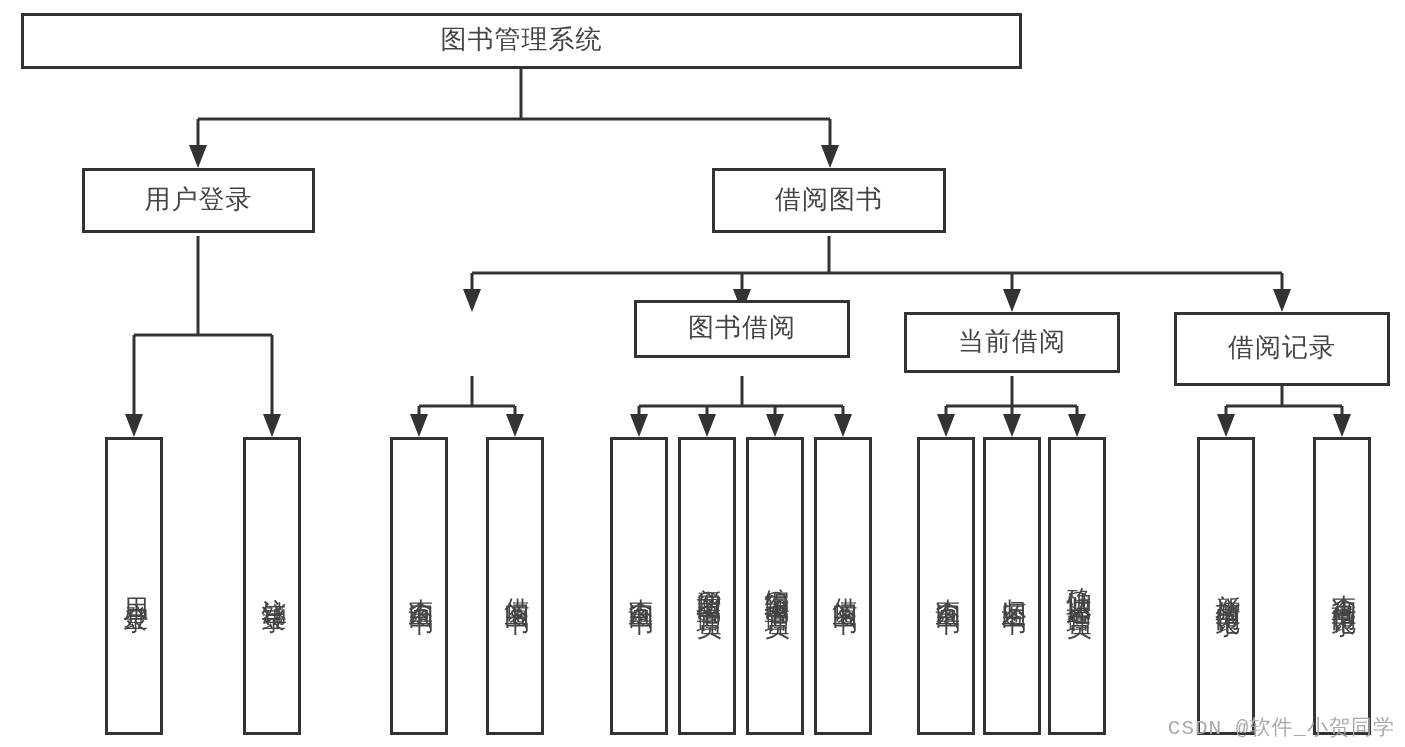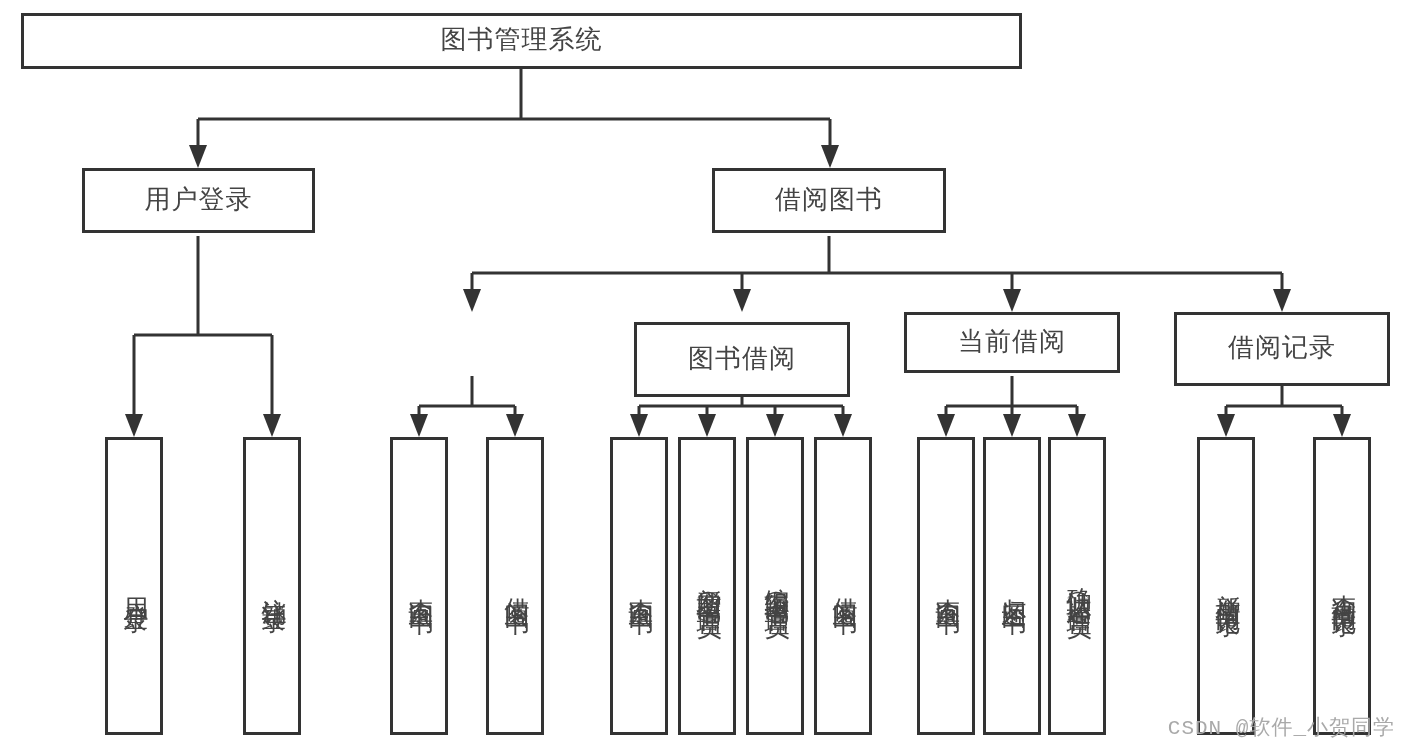--- a/index.html
+++ b/index.html
@@ -91,21 +91,21 @@
     <span class="lbl">图书管理系统</span>
   </div>
 
   <div class="node h" style="left:82px;top:168px;width:233px;height:65px">
     <span class="lbl">用户登录</span>
   </div>
   <div class="node h" style="left:712px;top:168px;width:234px;height:65px">
     <span class="lbl">借阅图书</span>
   </div>
 
-  <div class="node h" style="left:634px;top:322px;width:216px;height:75px">
+  <div class="node h" style="left:634px;top:300px;width:216px;height:58px">
     <span class="lbl">图书借阅</span>
   </div>
   <div class="node h" style="left:904px;top:312px;width:216px;height:61px">
     <span class="lbl">当前借阅</span>
   </div>
   <div class="node h" style="left:1174px;top:312px;width:216px;height:74px">
     <span class="lbl">借阅记录</span>
   </div>
 
   <div class="node v" style="left:105px;top:437px;width:58px;height:298px">

